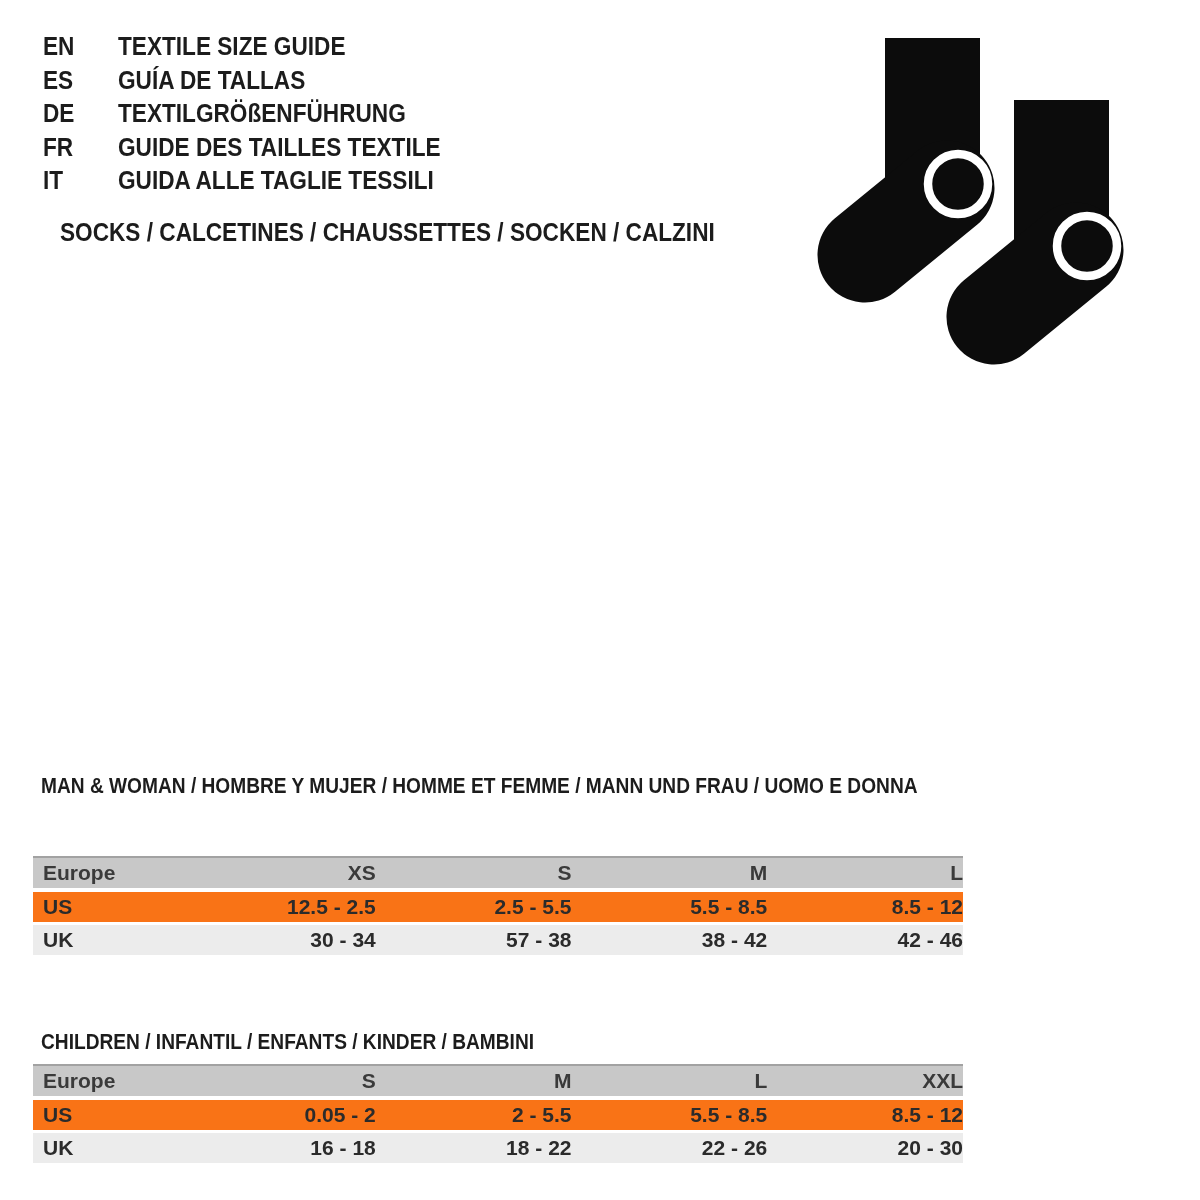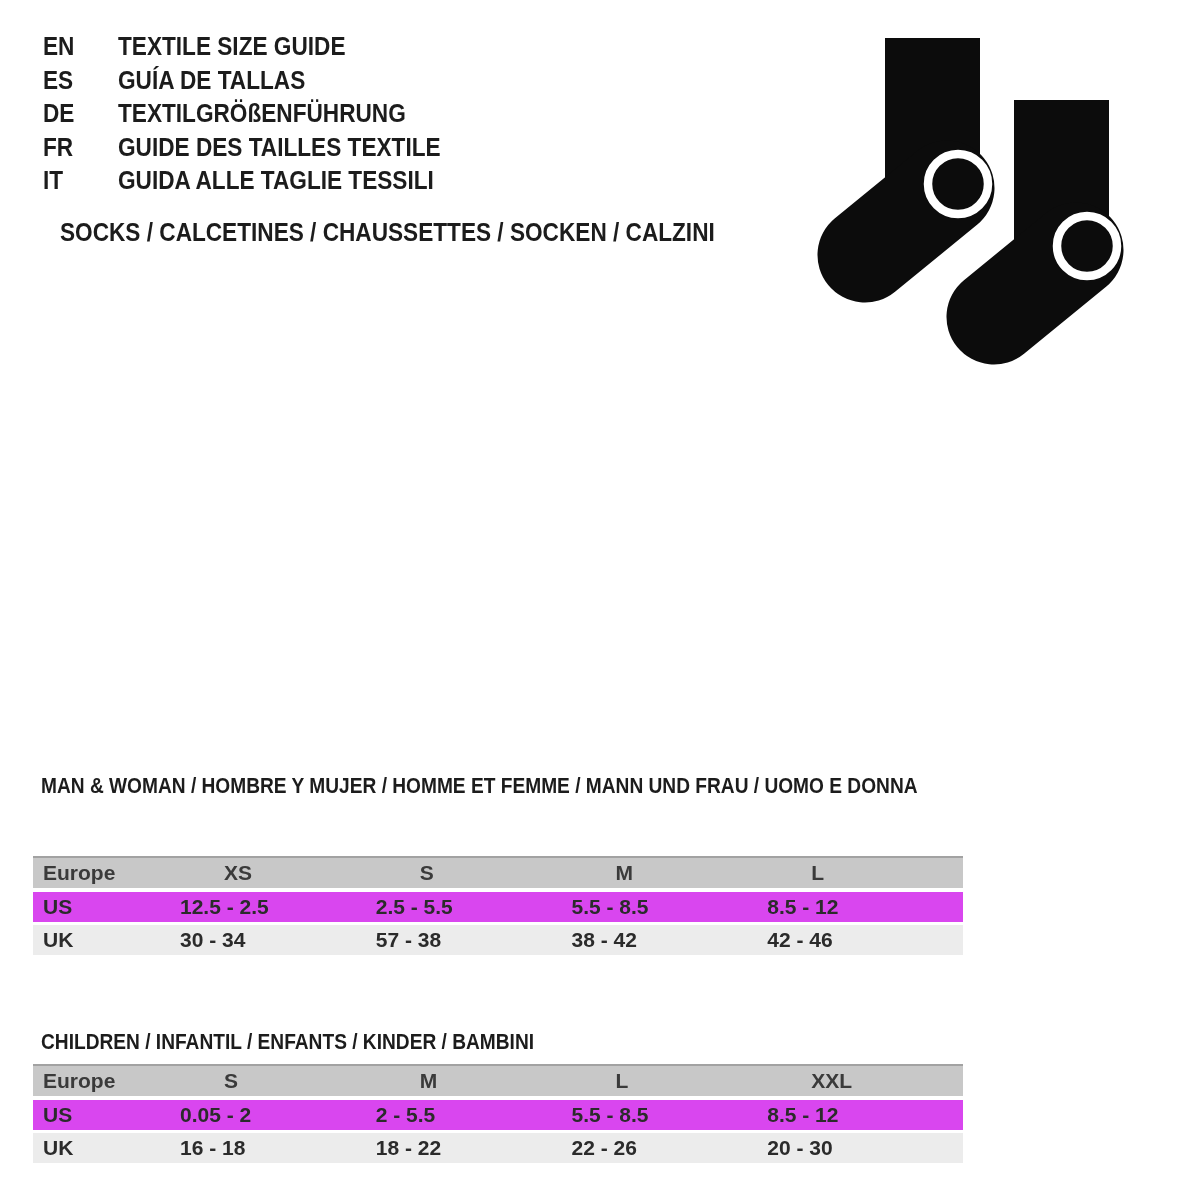--- a/index.html
+++ b/index.html
@@ -80,37 +80,37 @@
     align-items: center;
     height: 30px;
     margin-bottom: 3px;
   }
   .t-row.t-header {
     background: #c8c8c8;
     border-top: 2px solid #a2a2a2;
     margin-bottom: 4px;
     gap: 44px;
   }
-  .t-row.t-white { background: #d946ef; }
+  .t-row.t-white { background: #f97316; }
   .t-row.t-gray  { background: #ececec; }
   .cell {
     font-weight: bold;
     font-size: 21px;
     color: #2b2b2b;
     overflow: hidden;
   }
   .t-header .cell { color: #3a3a3a; }
   .cell-label {
     flex: 0 0 137px;
     padding-left: 10px;
     text-align: left;
   }
   .cell-val {
     flex: 1 1 0;
-    text-align: left;
+    text-align: right;
   }
 </style>
 </head>
 <body>
 
 <div class="canvas">
 
   <div class="lang-block">
     <div class="lang-row">
       <span class="lang-code"><span class="condensed">EN</span></span>

